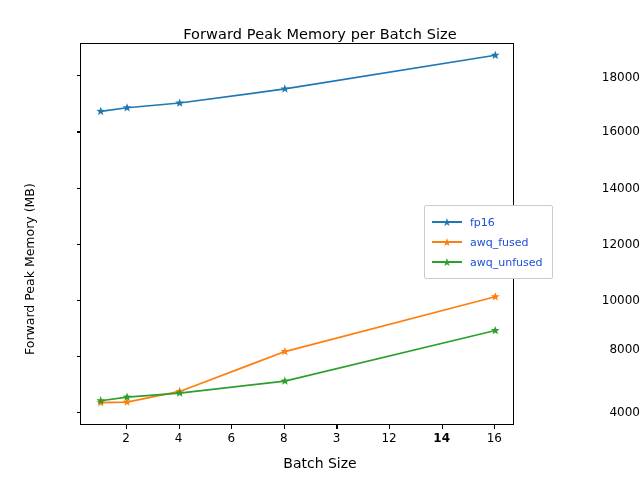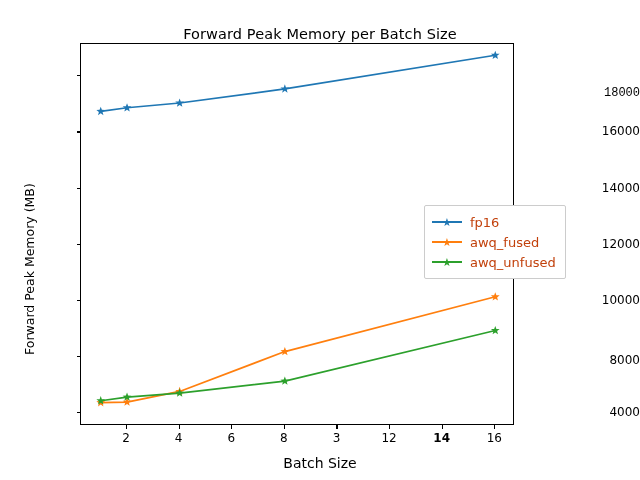--- a/index.html
+++ b/index.html
@@ -119,22 +119,22 @@
     height: 1.8px;
   }
   .legend-star {
     position: absolute;
     left: 50%; top: 50%;
     transform: translate(-50%, -50%);
     font-size: 11px;
     line-height: 1;
   }
   .legend-label {
-    font-size: 13px;
-    color: #c2410c;
+    font-size: 11px;
+    color: #1d4ed8;
     white-space: nowrap;
   }
 </style>
 </head>
 <body>
 
 <div id="figure">
 
   <div class="chart-title">Forward Peak Memory per Batch Size</div>
 
@@ -165,31 +165,31 @@
           <polygon points="98.64,344.54 99.77,347.57 103.01,347.72 100.47,349.73 101.34,352.86 98.64,351.07 95.93,352.86 96.80,349.73 94.26,347.72 97.50,347.57" fill="#2ca02c"></polygon>
           <polygon points="203.85,332.46 204.98,335.50 208.22,335.64 205.69,337.66 206.55,340.78 203.85,338.99 201.14,340.78 202.01,337.66 199.47,335.64 202.71,335.50" fill="#2ca02c"></polygon>
           <polygon points="414.27,281.90 415.41,284.94 418.65,285.08 416.11,287.10 416.98,290.22 414.27,288.43 411.57,290.22 412.44,287.10 409.90,285.08 413.14,284.94" fill="#2ca02c"></polygon>
         </g>
       </svg>
   </div>
 
   <div id="y-ticks">
       <div class="tick-label-y" style="top: 412.36px; width: 73px;">4000</div>
       <div class="tick-y-mark" style="top: 412.36px; left: 76.5px;"></div>
-      <div class="tick-label-y" style="top: 360px; width: 73px;">8000</div>
+      <div class="tick-label-y" style="top: 349px; width: 73px;">8000</div>
       <div class="tick-y-mark" style="top: 356.184px; left: 76.5px;"></div>
       <div class="tick-label-y" style="top: 300.007px; width: 73px;">10000</div>
       <div class="tick-y-mark" style="top: 300.007px; left: 76.5px;"></div>
       <div class="tick-label-y" style="top: 243.831px; width: 73px;">12000</div>
       <div class="tick-y-mark" style="top: 243.831px; left: 76.5px;"></div>
       <div class="tick-label-y" style="top: 187.654px; width: 73px;">14000</div>
       <div class="tick-y-mark" style="top: 187.654px; left: 76.5px;"></div>
       <div class="tick-label-y" style="top: 131.478px; width: 73px;">16000</div>
       <div class="tick-y-mark" style="top: 131.478px; left: 76.5px;"></div>
-      <div class="tick-label-y" style="top: 93px; width: 73px; font-family: Liberation Mono, monospace;">18000</div>
+      <div class="tick-label-y" style="top: 77px; width: 73px;">18000</div>
       <div class="tick-y-mark" style="top: 75.3015px; left: 76.5px;"></div>
     </div>
   <div id="x-ticks">
       <div class="tick-label-x" style="left: 126.03px; top: 431px;">2</div>
       <div class="tick-x-mark" style="left: 126.03px; top: 425px;"></div>
       <div class="tick-label-x" style="left: 178.636px; top: 431px;">4</div>
       <div class="tick-x-mark" style="left: 178.636px; top: 425px;"></div>
       <div class="tick-label-x" style="left: 231.242px; top: 431px;">6</div>
       <div class="tick-x-mark" style="left: 231.242px; top: 425px;"></div>
       <div class="tick-label-x" style="left: 283.848px; top: 431px;">8</div>

